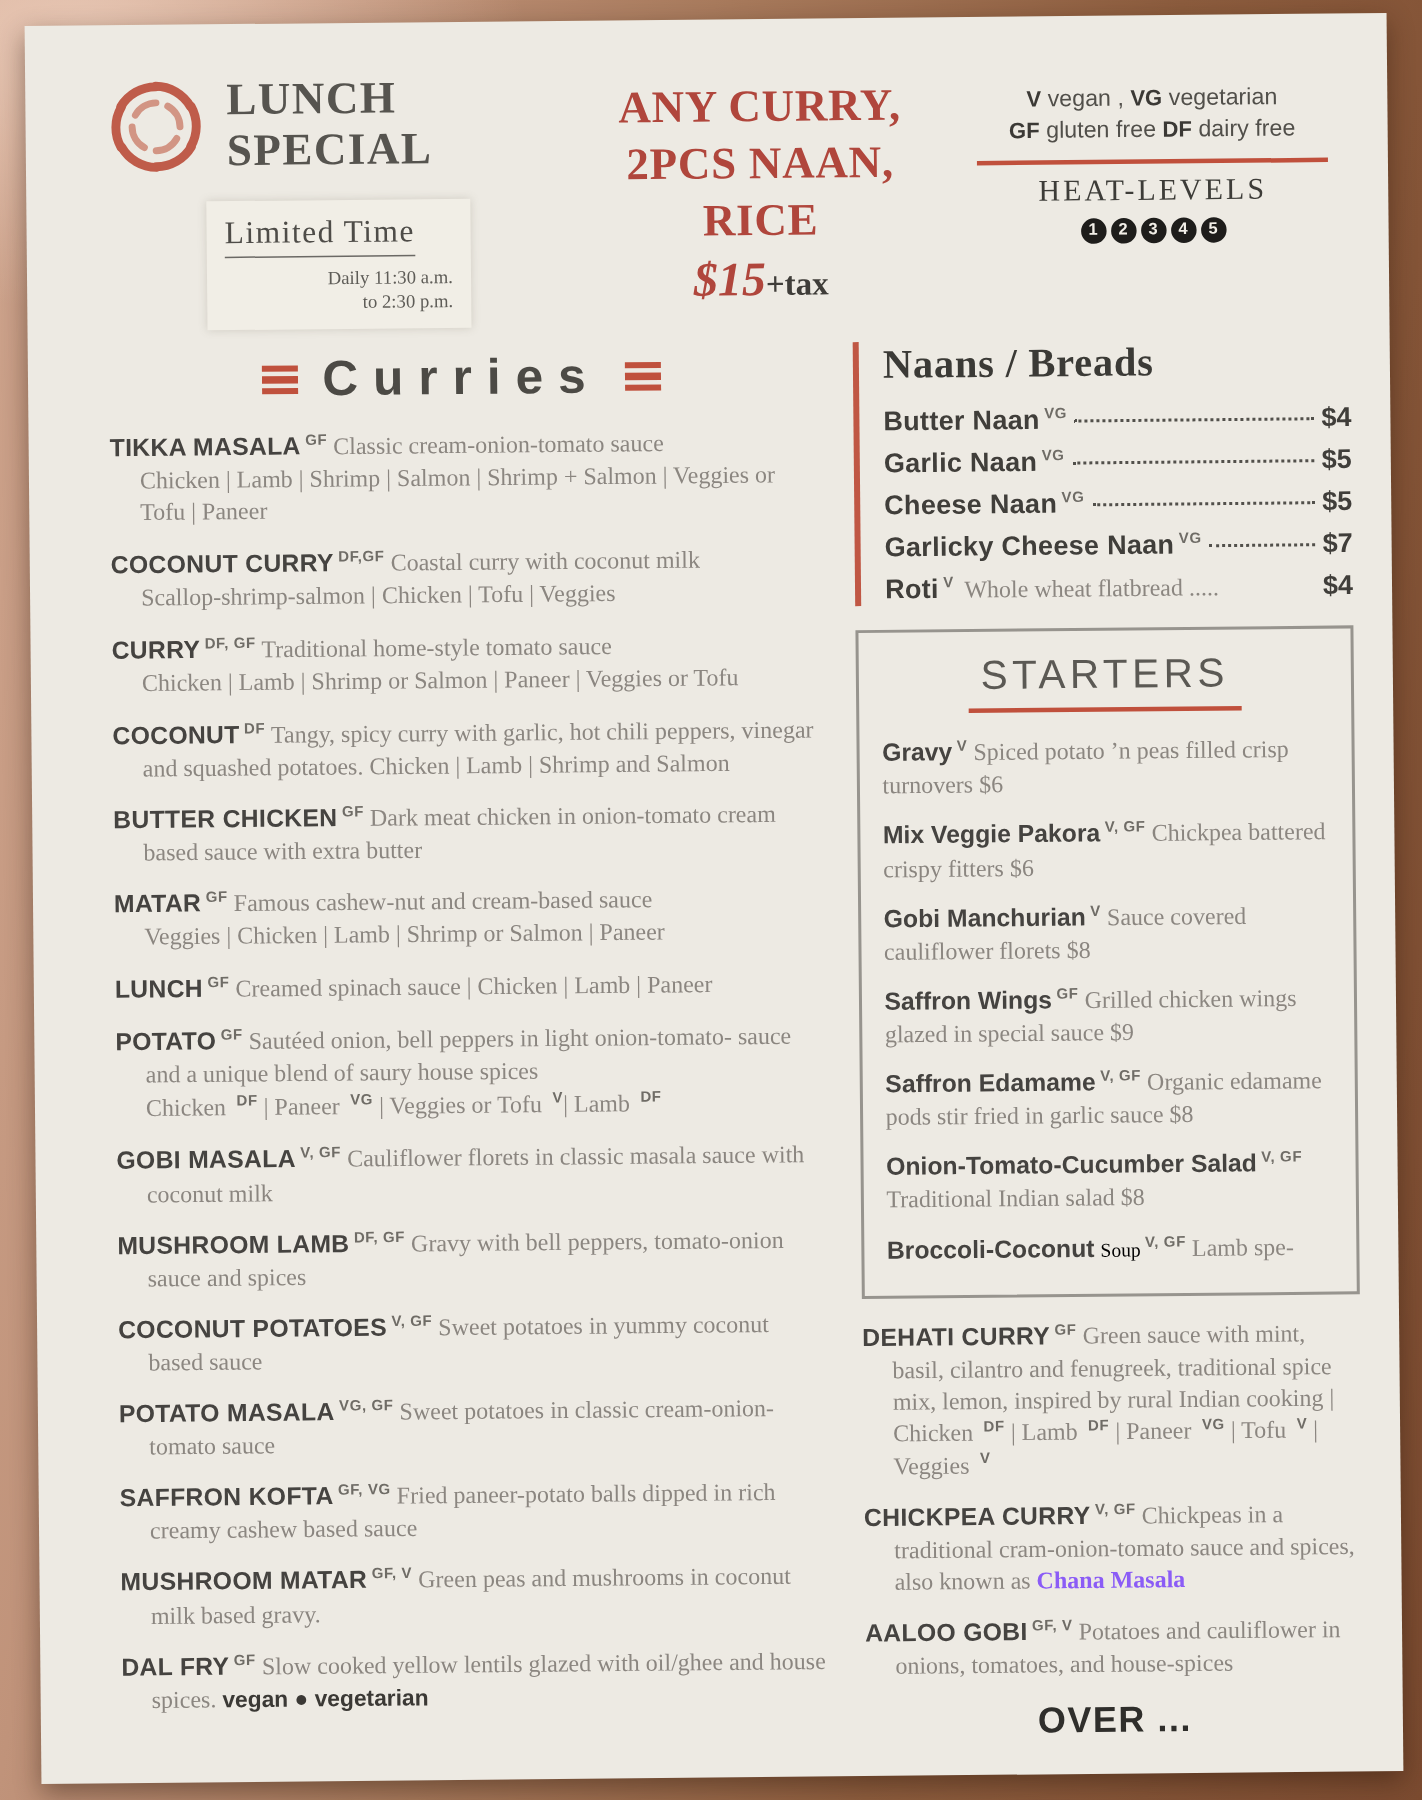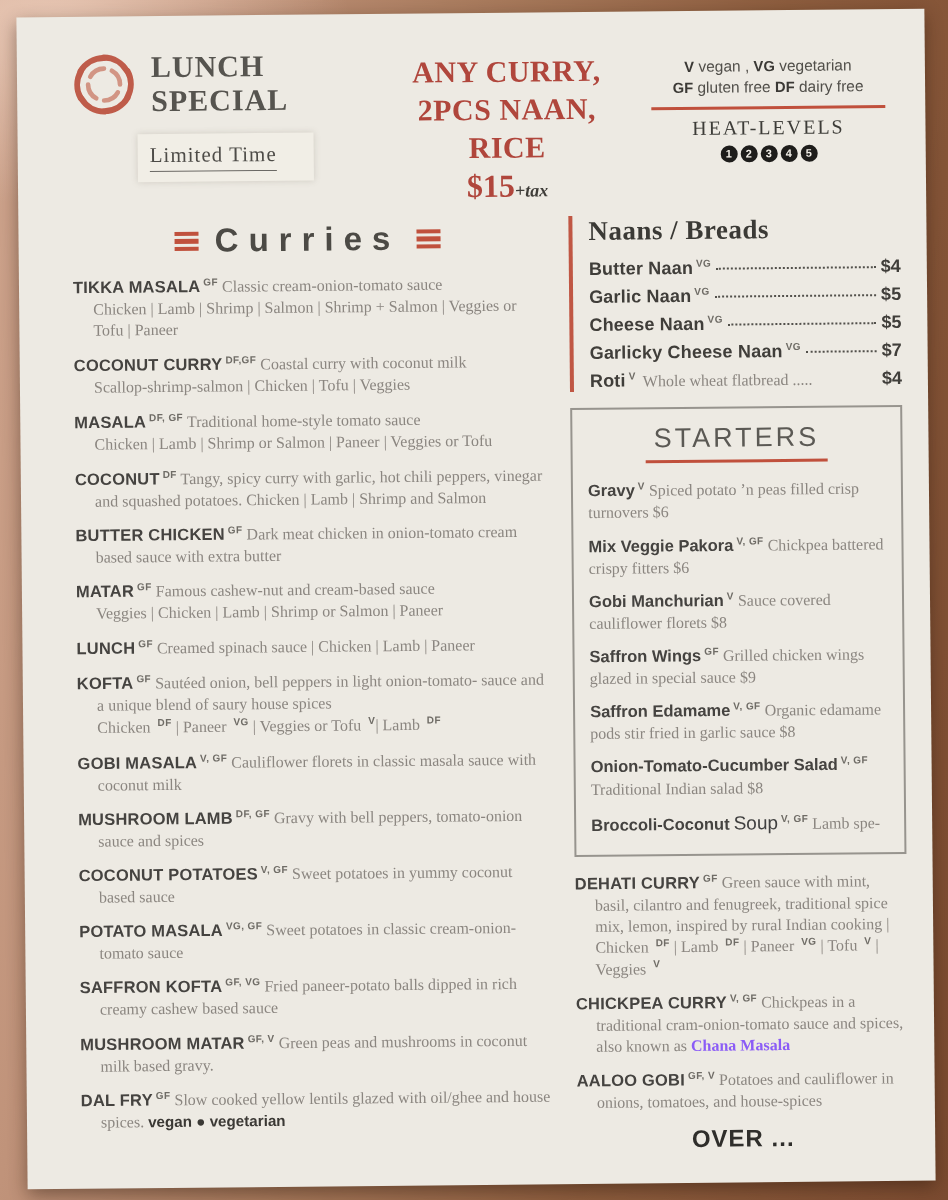--- a/index.html
+++ b/index.html
@@ -31,22 +31,22 @@
   .limited{background:#f1eee6;width:152px;margin:16px 0 0 66px;padding:9px 12px 10px;
     box-shadow:0 0 6px rgba(120,110,95,.25);}
   .limited-title{font-family:"Liberation Serif",serif;font-size:21px;color:#4e4c48;
     letter-spacing:1px;border-bottom:1.5px solid #6b6965;display:inline-block;padding-bottom:3px;}
   .limited-sub{font-family:"Liberation Serif",serif;font-size:12.5px;color:#5e5c57;
     text-align:right;line-height:1.3;margin-top:6px;}
   .hdr-offer{flex:1;text-align:center;font-family:"Liberation Serif",serif;font-weight:bold;
     color:#b0463c;padding-top:6px;}
   .offer-line{font-size:30px;line-height:1.26;letter-spacing:.5px;}
   .offer-price-row{font-size:22px;margin-top:2px;}
-  .offer-price{font-size:32px;color:#b0463c;}
-  .offer-tax{color:#3f3d39;font-size:18px;font-style:italic;}
+  .offer-price{font-size:32px;color:#b0463c;font-style:italic;}
+  .offer-tax{color:#3f3d39;font-size:22px;}
   .hdr-legend{flex:0 0 262px;text-align:center;padding-top:12px;}
   .legend-line{font-size:15.5px;color:#514f4a;line-height:1.35;}
   .legend-rule{height:3px;background:#c0503c;margin:8px 14px 7px;}
   .heat-title{font-family:"Liberation Serif",serif;font-size:20px;letter-spacing:2px;color:#3d3c38;}
   .heat-row{margin-top:4px;}
   .heat-dot{display:inline-block;width:17px;height:17px;border-radius:50%;background:#1e1d1b;
     color:#f2efe8;font:bold 11px/17px "Liberation Sans",sans-serif;text-align:center;margin:0 1.5px;}
 
   
   .cols{display:flex;gap:26px;}
@@ -78,21 +78,21 @@
   .naan-price{font-weight:bold;font-size:18px;color:#403e3a;margin-left:auto;}
   .naan-desc{font-family:"Liberation Serif",serif;font-size:16px;color:#8b8680;margin-left:7px;flex:1;}
 
   
   .starters{border:2px solid #97948e;margin-top:16px;padding:12px 15px 6px;}
   .starters-title{font-weight:normal;font-size:27px;letter-spacing:3px;color:#5b5954;
     display:table;margin:2px auto 16px;border-bottom:3px solid #c0503c;padding:0 8px 6px;}
   .st-item{margin-bottom:12px;font-family:"Liberation Serif",serif;font-size:16px;
     line-height:1.32;color:#8b8680;}
   .st-name{font-family:"Liberation Sans",sans-serif;font-weight:bold;font-size:16.5px;color:#454340;}
-  .st-name-light{font-family:Liberation Sans, sans-serif;font-size:19px;color:#404040;}
+  .st-name-light{font-family:Liberation Serif, serif;font-size:13px;color:#000000;}
 
   .more-curries{margin-top:16px;}
   .footer-over{font-weight:bold;font-size:24px;color:#2f2e2b;text-align:center;
     letter-spacing:1px;margin-top:8px;}
 </style>
 </head>
 <body>
 
 <div class="paper">
 
@@ -117,20 +117,24 @@
             </g>
           </g>
         </svg>
         <div class="brand-text">
           <div>LUNCH</div>
           <div>SPECIAL</div>
         </div>
       </div>
       <div class="limited">
         <span class="limited-title">Limited Time</span>
+        <div class="limited-sub">
+          <div>Daily 11:30 a.m.</div>
+          <div>to 2:30 p.m.</div>
+        </div>
       </div>
     </div>
 
     <div class="hdr-offer">
       <div id="offer-lines">
           <div class="offer-line">ANY CURRY,</div>
           <div class="offer-line">2PCS NAAN,</div>
           <div class="offer-line">RICE</div>
         </div>
       <div class="offer-price-row">
@@ -166,38 +170,38 @@
       <div id="curries-list">
           <div class="mi">
             <p class="mi-line"><span class="mi-name">TIKKA MASALA</span><sup class="tag">GF</sup> <span class="mi-desc">Classic cream-onion-tomato sauce</span></p>
             <p class="mi-opts">Chicken | Lamb | Shrimp | Salmon | Shrimp + Salmon | Veggies or Tofu | Paneer</p>
           </div>
           <div class="mi">
             <p class="mi-line"><span class="mi-name">COCONUT CURRY</span><sup class="tag">DF,GF</sup> <span class="mi-desc">Coastal curry with coconut milk</span></p>
             <p class="mi-opts">Scallop-shrimp-salmon | Chicken | Tofu |  Veggies</p>
           </div>
           <div class="mi">
-            <p class="mi-line"><span class="mi-name">MASALA</span><sup class="tag">DF, GF</sup> <span class="mi-desc">Traditional home-style tomato sauce</span></p>
+            <p class="mi-line"><span class="mi-name">CURRY</span><sup class="tag">DF, GF</sup> <span class="mi-desc">Traditional home-style tomato sauce</span></p>
             <p class="mi-opts">Chicken | Lamb | Shrimp or Salmon  | Paneer | Veggies or Tofu</p>
           </div>
           <div class="mi">
             <p class="mi-line"><span class="mi-name">COCONUT</span><sup class="tag">DF</sup> <span class="mi-desc">Tangy, spicy curry with garlic, hot chili peppers, vinegar and squashed potatoes. Chicken | Lamb | Shrimp and Salmon</span></p>
           </div>
           <div class="mi">
             <p class="mi-line"><span class="mi-name">BUTTER CHICKEN</span><sup class="tag">GF</sup> <span class="mi-desc">Dark meat chicken in onion-tomato cream based sauce with extra butter</span></p>
           </div>
           <div class="mi">
             <p class="mi-line"><span class="mi-name">MATAR</span><sup class="tag">GF</sup> <span class="mi-desc">Famous cashew-nut and cream-based sauce</span></p>
             <p class="mi-opts">Veggies | Chicken | Lamb | Shrimp or Salmon | Paneer</p>
           </div>
           <div class="mi">
             <p class="mi-line"><span class="mi-name">LUNCH</span><sup class="tag">GF</sup> <span class="mi-desc">Creamed spinach sauce | Chicken | Lamb | Paneer</span></p>
           </div>
           <div class="mi">
-            <p class="mi-line"><span class="mi-name">KOFTA</span><sup class="tag">GF</sup> <span class="mi-desc">Sautéed onion, bell peppers in light  onion-tomato- sauce and a unique blend of  saury house spices</span></p>
+            <p class="mi-line"><span class="mi-name">POTATO</span><sup class="tag">GF</sup> <span class="mi-desc">Sautéed onion, bell peppers in light  onion-tomato- sauce and a unique blend of  saury house spices</span></p>
             <p class="mi-opts">Chicken <sup class="tag">DF</sup> | Paneer <sup class="tag">VG</sup> | Veggies or Tofu <sup class="tag">V</sup>| Lamb <sup class="tag">DF</sup></p>
           </div>
           <div class="mi">
             <p class="mi-line"><span class="mi-name">GOBI MASALA</span><sup class="tag">V, GF</sup> <span class="mi-desc">Cauliflower florets in classic masala sauce with coconut milk</span></p>
           </div>
           <div class="mi">
             <p class="mi-line"><span class="mi-name">MUSHROOM LAMB</span><sup class="tag">DF, GF</sup> <span class="mi-desc">Gravy with bell peppers, tomato-onion sauce and spices</span></p>
           </div>
           <div class="mi">
             <p class="mi-line"><span class="mi-name">COCONUT POTATOES</span><sup class="tag">V, GF</sup> <span class="mi-desc">Sweet potatoes in yummy coconut based sauce</span></p>

